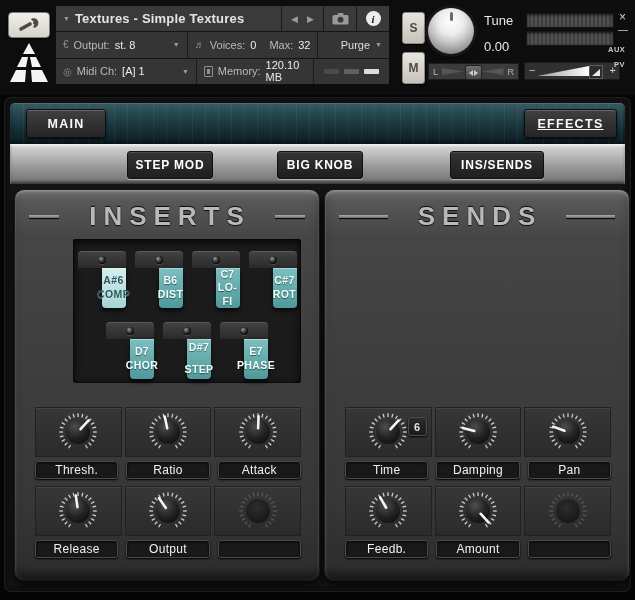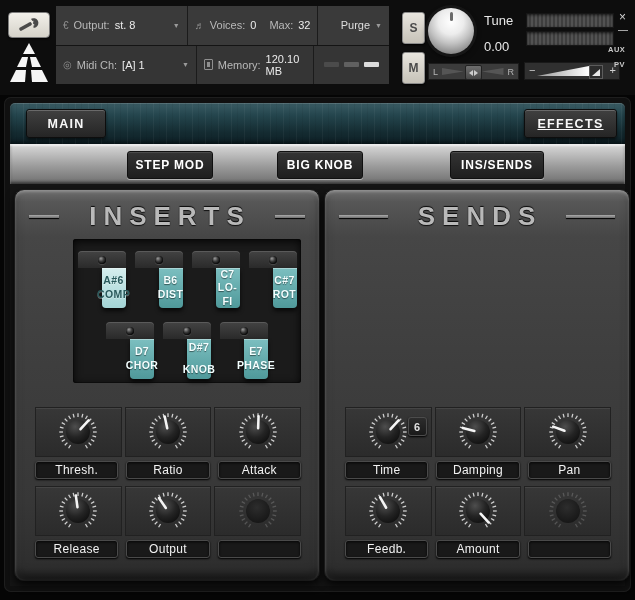--- a/index.html
+++ b/index.html
@@ -202,20 +202,40 @@
         <polygon points="20,1 26,12 14,12"></polygon>
         <polygon points="13,15 19,15 17,25 8,25"></polygon>
         <polygon points="21,15 27,15 32,25 23,25"></polygon>
         <polygon points="7,28 17,28 16,40 1,40"></polygon>
         <polygon points="22,28 33,28 39,40 23,40"></polygon>
       </g>
     </svg>
 
     <div class="titleblock">
       <div class="trow">
+        <div class="tcell title-cell">
+          <span class="dd">▼</span>
+          <span class="title-text">Textures - Simple Textures</span>
+        </div>
+        <div class="tcell navcell bl">
+          <span>◀</span>
+          <span>▶</span>
+        </div>
+        <div class="tcell iconcell bl">
+          <svg width="17" height="12" viewBox="0 0 17 12">
+            <rect x="0.5" y="2" width="16" height="9.5" rx="1.5" fill="#9a9a9a"></rect>
+            <rect x="5.5" y="0" width="6" height="3" rx="1" fill="#9a9a9a"></rect>
+            <circle cx="8.5" cy="6.8" r="3" fill="#3a3a3a"></circle>
+          </svg>
+        </div>
+        <div class="tcell iconcell bl">
+          <span id="info-circle">i</span>
+        </div>
+      </div>
+      <div class="trow">
         <div class="tcell w140">
           <span class="hic">€</span>
           <span>Output:</span>
           <span class="hv">st. 8</span>
           <span class="dd mlauto">▼</span>
         </div>
         <div class="tcell flex1 bl">
           <span class="hic">♬</span>
           <span>Voices:</span>
           <span class="hv">0</span>
@@ -350,21 +370,21 @@
               <div>D7</div>
               <div>CHOR</div>
             </div>
           </div>
           <div class="slot">
             <div class="slot-cap">
               <span class="led"></span>
             </div>
             <div class="slot-body light-text" style="background: linear-gradient(rgb(124, 191, 192), rgb(79, 153, 154)); color: rgb(244, 255, 255); gap: 8px;">
               <div>D#7</div>
-              <div>KNOB</div>
+              <div>STEP</div>
             </div>
           </div>
           <div class="slot">
             <div class="slot-cap">
               <span class="led"></span>
             </div>
             <div class="slot-body light-text" style="background: linear-gradient(rgb(124, 191, 192), rgb(79, 153, 154)); color: rgb(244, 255, 255);">
               <div>E7</div>
               <div>PHASE</div>
             </div>

